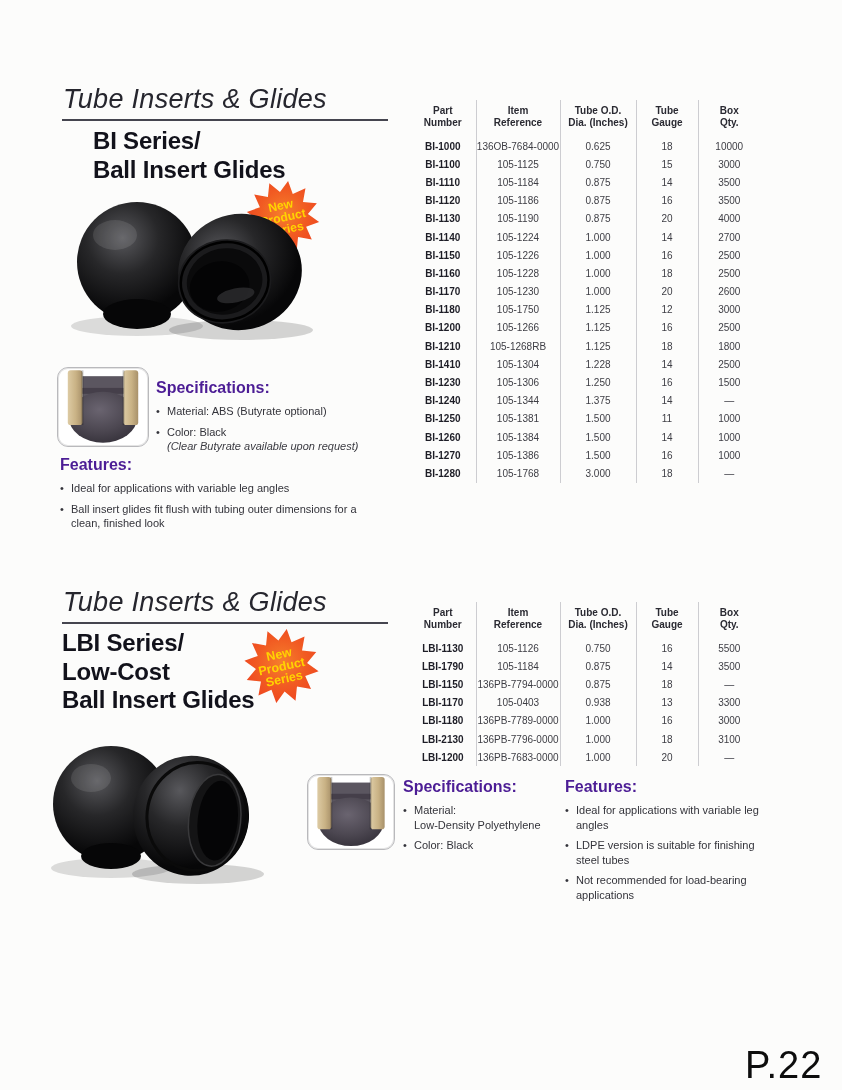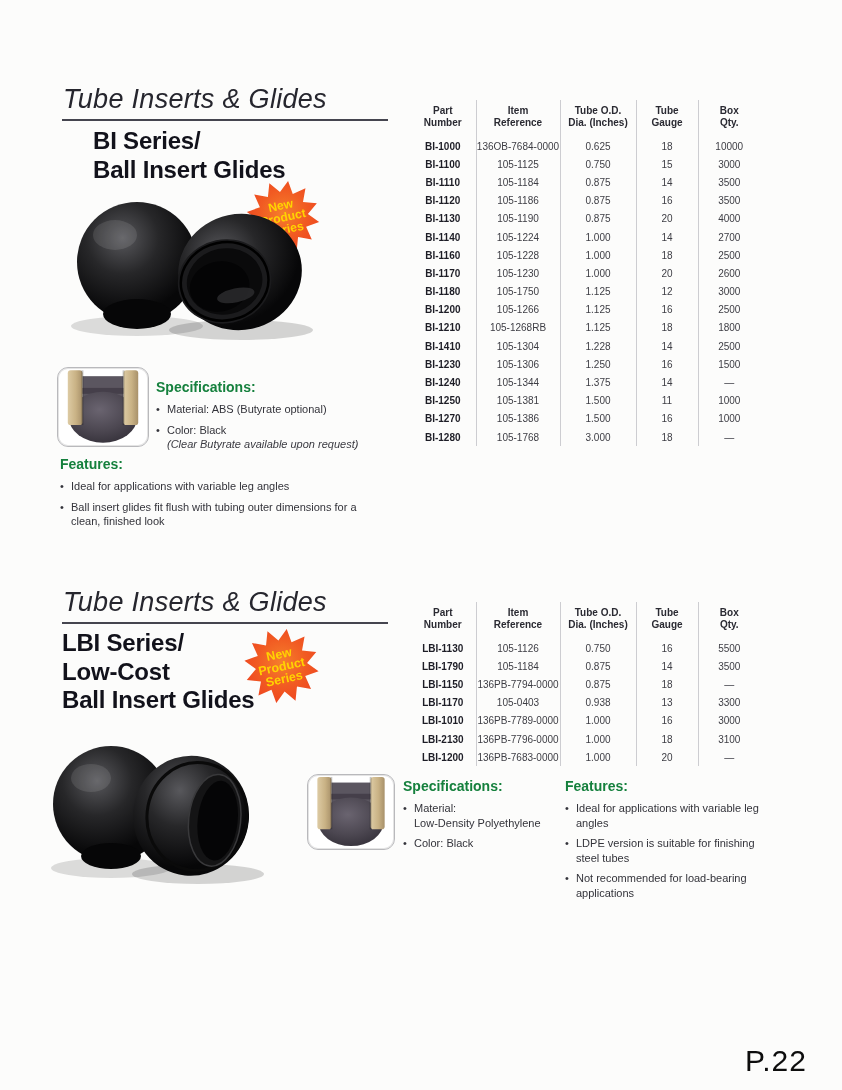--- a/index.html
+++ b/index.html
@@ -29,32 +29,32 @@
     border-right:1px solid #cdcdd1;
   }
   table.spec-table th:last-child, table.spec-table td:last-child { border-right:none; }
   table.spec-table td {
     font-size:10px; color:#3d3d44; text-align:center; height:18.2px;
     border-right:1px solid #cdcdd1; white-space:nowrap; overflow:hidden;
   }
   table.spec-table td.pn { font-weight:bold; color:#1d1d26;margin-top:22px; }
 
   
-  .block-heading { font-weight:bold; font-size:14px; color:#15803d; margin-bottom:7px; }
+  .block-heading { font-weight:bold; font-size:16px; color:#4c1d95; margin-bottom:7px; }
   .bullet { display:flex; font-size:11px; color:#33333a; line-height:14.5px; margin-bottom:6px; }
   .bullet .marker { width:11px; flex:0 0 11px; }
   .bullet em { font-style:italic; color:#3a3a41; }
 
   .thumb-box {
     background:#ffffff; border:1px solid #b9b9bc; border-radius:11px;
     box-shadow:0 0 0 1px #e4e4e4 inset;
   }
 
   .page-number {
-    font-size:30px; color:#0d0d0d; letter-spacing:1px; white-space:nowrap;
+    font-size:38px; color:#0d0d0d; letter-spacing:1px; white-space:nowrap;
   }
 
   svg { display:block; }
 </style>
 </head>
 <body>
 
 <svg width="0" height="0" style="position:absolute" aria-hidden="true">
   <defs>
     <radialGradient id="ballGrad" cx="38%" cy="30%" r="75%">
@@ -200,20 +200,27 @@
             <td>4000</td>
           </tr>
           <tr>
             <td class="pn">BI-1140</td>
             <td>105-1224</td>
             <td>1.000</td>
             <td>14</td>
             <td>2700</td>
           </tr>
           <tr>
+            <td class="pn">BI-1150</td>
+            <td>105-1226</td>
+            <td>1.000</td>
+            <td>16</td>
+            <td>2500</td>
+          </tr>
+          <tr>
             <td class="pn">BI-1160</td>
             <td>105-1228</td>
             <td>1.000</td>
             <td>18</td>
             <td>2500</td>
           </tr>
           <tr>
             <td class="pn">BI-1170</td>
             <td>105-1230</td>
             <td>1.000</td>
@@ -260,20 +267,27 @@
             <td>105-1344</td>
             <td>1.375</td>
             <td>14</td>
             <td>—</td>
           </tr>
           <tr>
             <td class="pn">BI-1250</td>
             <td>105-1381</td>
             <td>1.500</td>
             <td>11</td>
+            <td>1000</td>
+          </tr>
+          <tr>
+            <td class="pn">BI-1260</td>
+            <td>105-1384</td>
+            <td>1.500</td>
+            <td>14</td>
             <td>1000</td>
           </tr>
           <tr>
             <td class="pn">BI-1270</td>
             <td>105-1386</td>
             <td>1.500</td>
             <td>16</td>
             <td>1000</td>
           </tr>
           <tr>
@@ -349,21 +363,21 @@
             <td>—</td>
           </tr>
           <tr>
             <td class="pn">LBI-1170</td>
             <td>105-0403</td>
             <td>0.938</td>
             <td>13</td>
             <td>3300</td>
           </tr>
           <tr>
-            <td class="pn">LBI-1010</td>
+            <td class="pn">LBI-1180</td>
             <td>136PB-7789-0000</td>
             <td>1.000</td>
             <td>16</td>
             <td>3000</td>
           </tr>
           <tr>
             <td class="pn">LBI-2130</td>
             <td>136PB-7796-0000</td>
             <td>1.000</td>
             <td>18</td>

